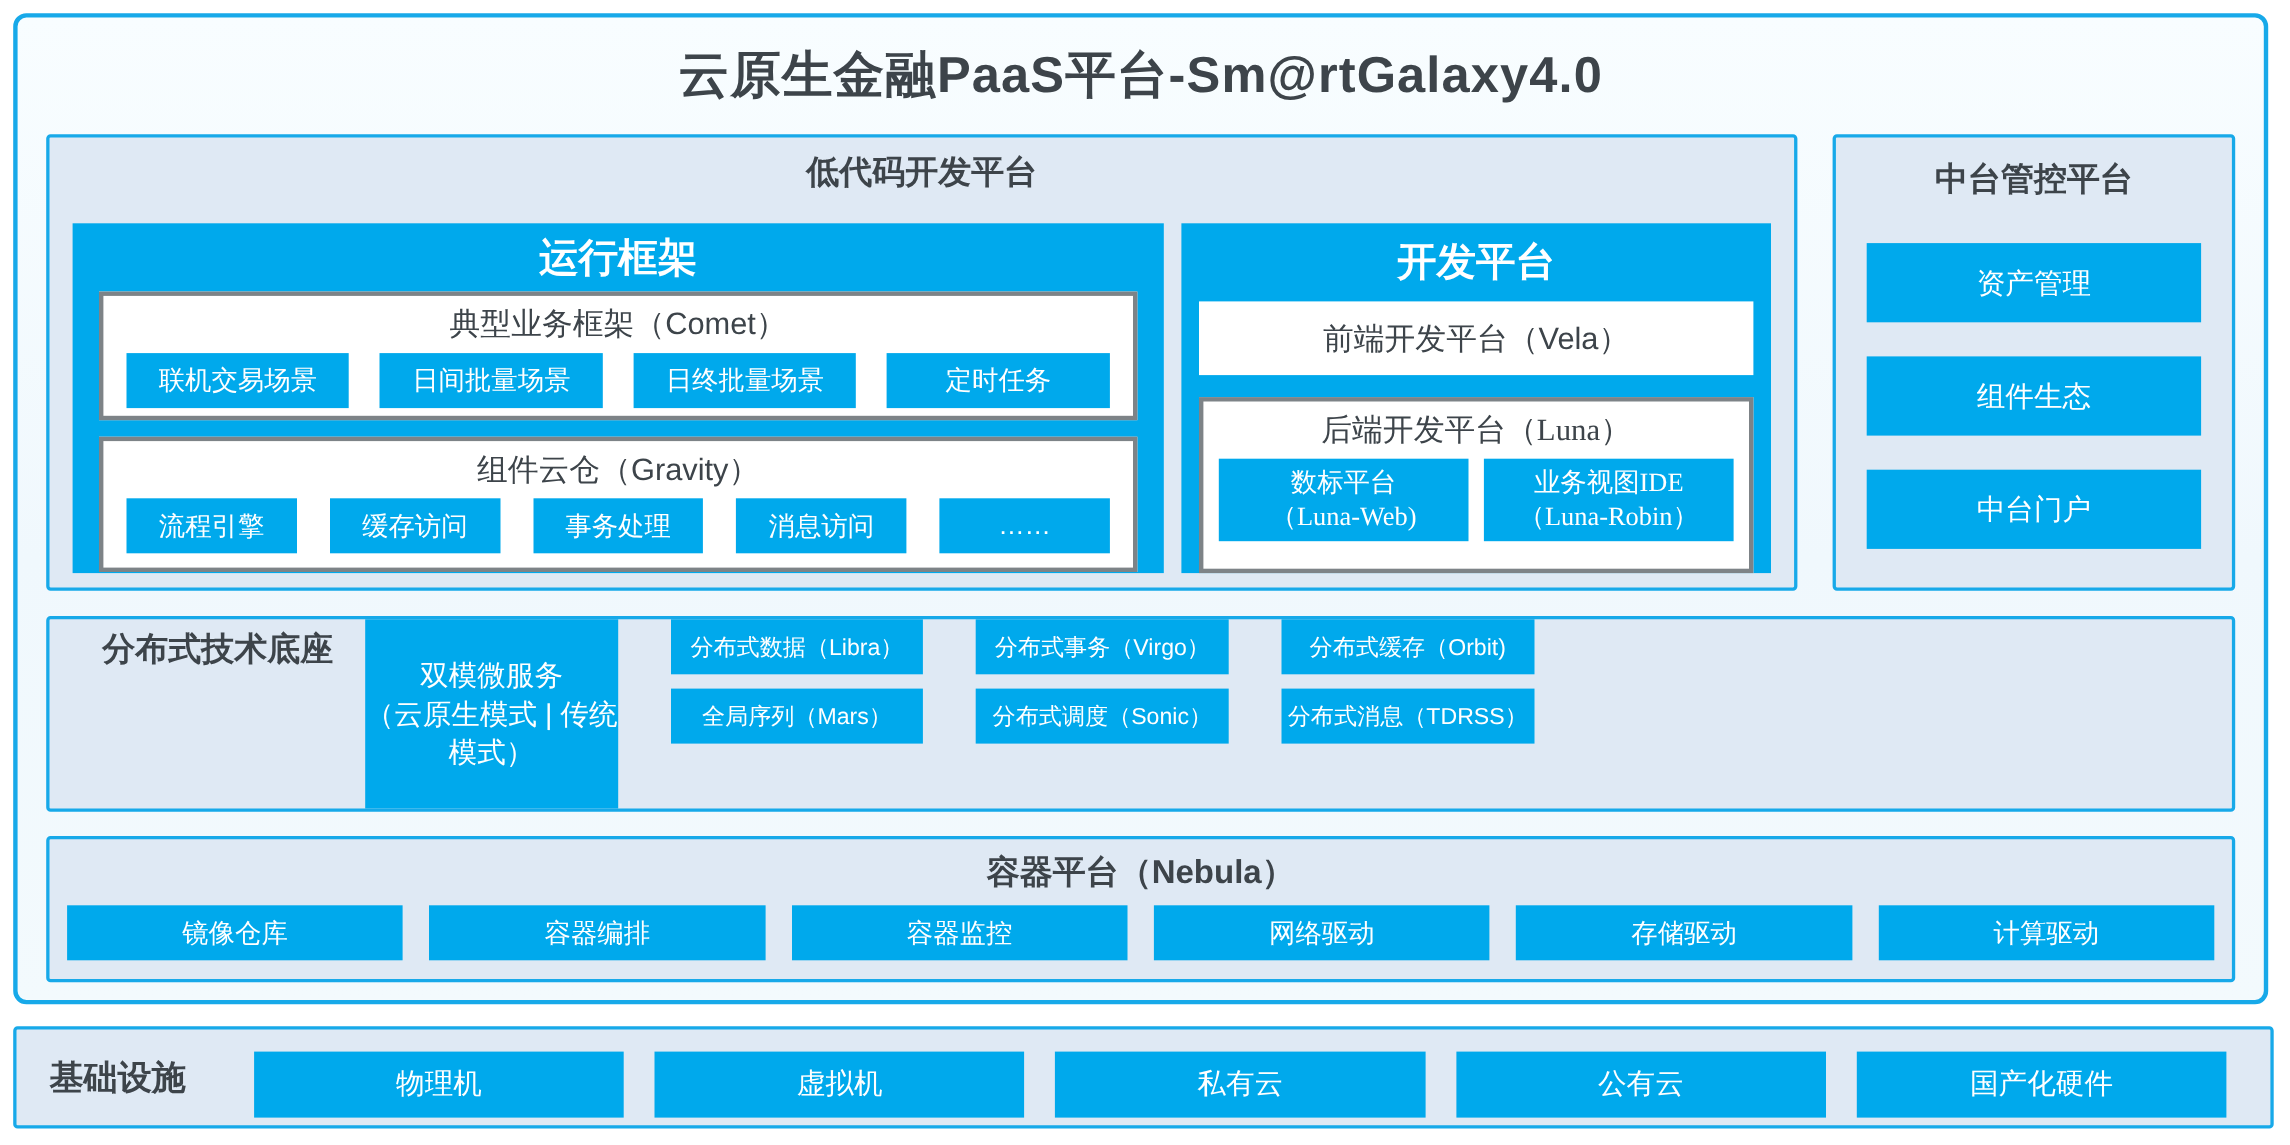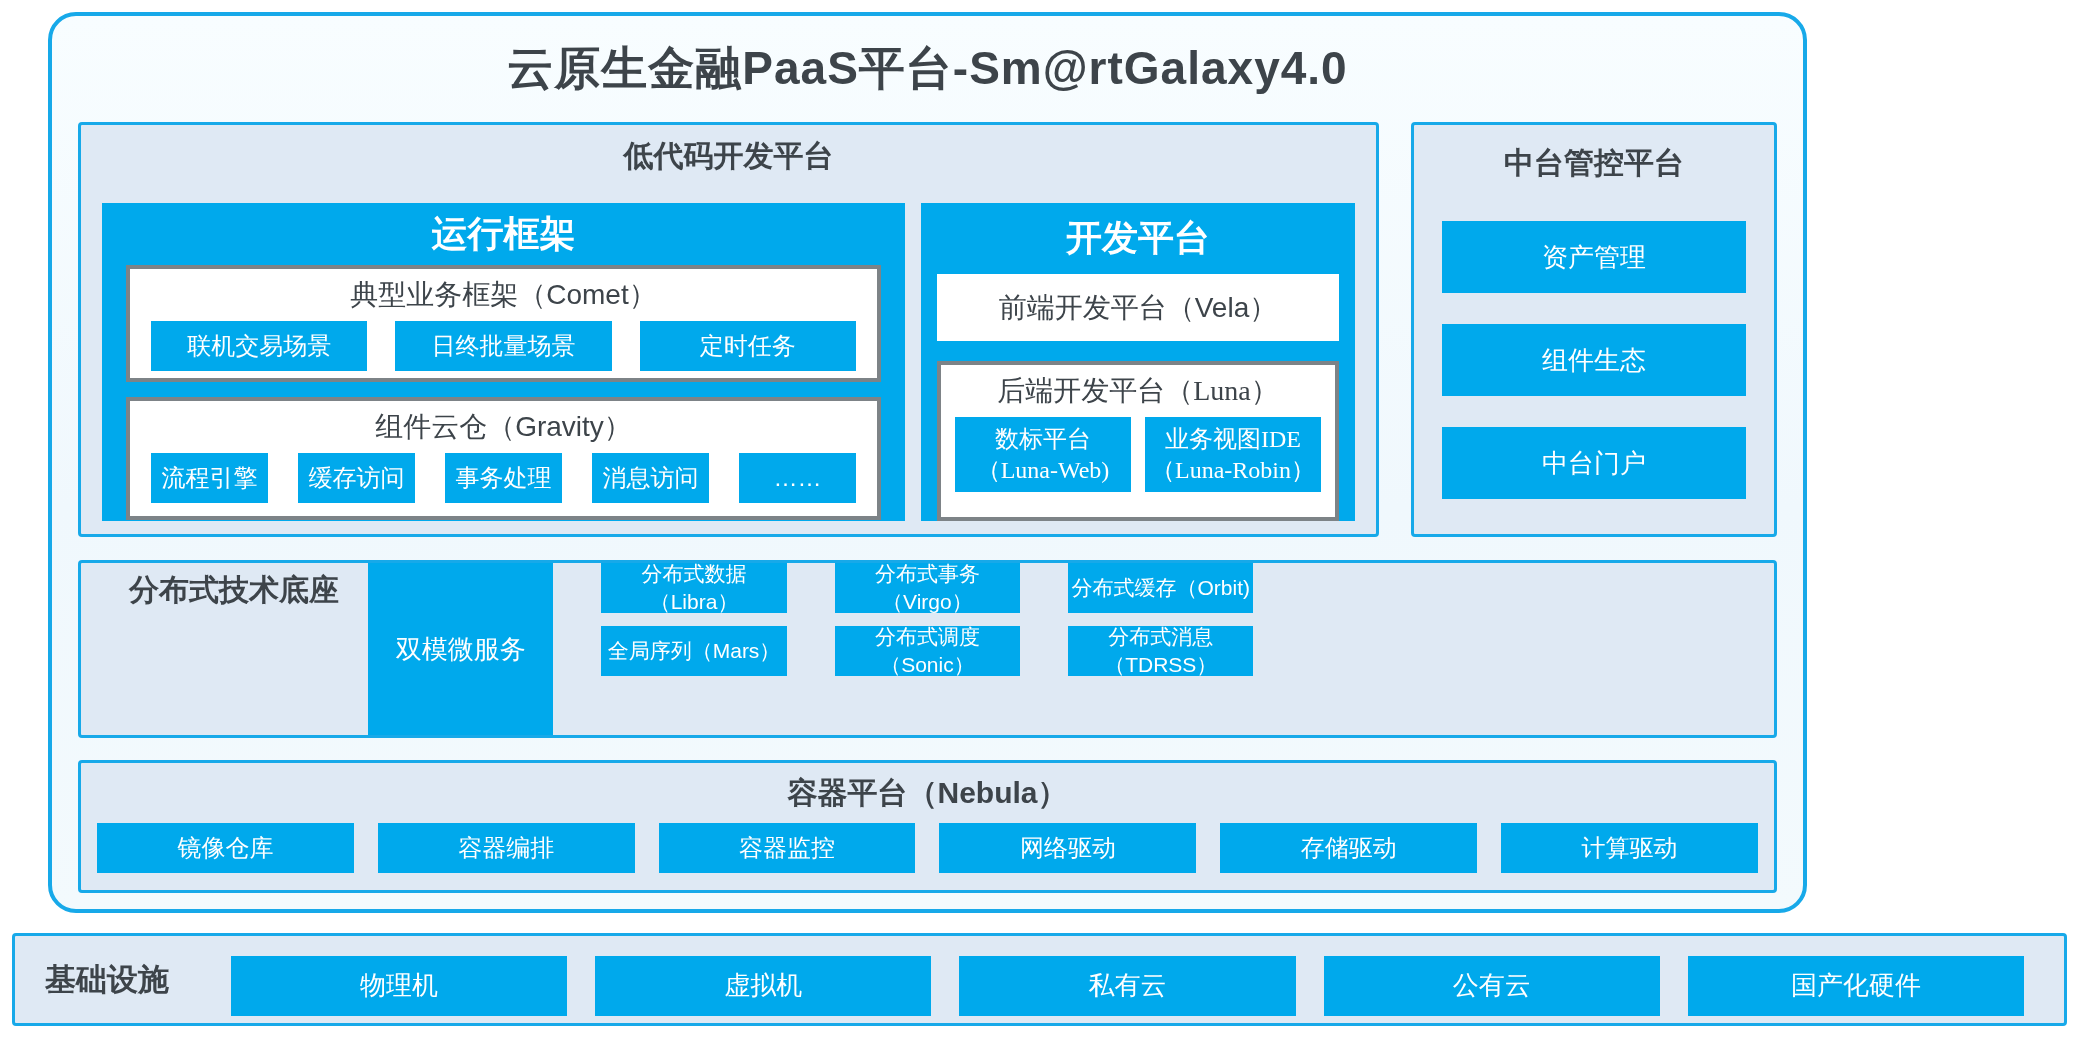--- a/index.html
+++ b/index.html
@@ -5,24 +5,23 @@
   html,body{margin:0;padding:0;}
   body{
     width:2082px;height:1041px;
     background:#ffffff;
     font-family:"Liberation Sans",sans-serif;
     position:relative;overflow:hidden;
     color:#3d444a;
   }
   .outer{
     position:absolute;left:12px;top:12px;
-    width:1759px;height:901px;box-sizing:border-box;
-    border:4px solid #17a9e9;border-radius:28px;
+    width:2050px;height:901px;box-sizing:border-box;
+    border:4px solid #17a9e9;border-radius:12px;
     background:linear-gradient(180deg,#f8fdff 0%,#f0f8fd 55%,#f3fafd 100%);
-    margin-left:36px;
   }
   .main-title{
     height:106px;display:flex;align-items:center;justify-content:center;
     font-size:46px;font-weight:bold;color:#3d444a;letter-spacing:1px;
   }
   .content{padding:0 26px;display:flex;flex-direction:column;}
   .row1{display:flex;gap:32px;height:415px;}
   .panel{
     background:#dfe9f4;border:3px solid #17a9e9;border-radius:4px;
     box-sizing:border-box;
@@ -105,20 +104,21 @@
       <div class="panel panel-lowcode">
         <div class="panel-title">低代码开发平台</div>
         <div class="lowcode-body">
 
           <div class="blueblock runtime-block">
             <div class="block-title">运行框架</div>
             <div class="whitebox comet">
               <div class="box-title">典型业务框架（Comet）</div>
               <div class="btn-row">
                 <div class="btn">联机交易场景</div>
+                <div class="btn">日间批量场景</div>
                 <div class="btn">日终批量场景</div>
                 <div class="btn">定时任务</div>
               </div>
             </div>
             <div class="whitebox gravity">
               <div class="box-title">组件云仓（Gravity）</div>
               <div class="btn-row">
                 <div class="btn">流程引擎</div>
                 <div class="btn">缓存访问</div>
                 <div class="btn">事务处理</div>
@@ -159,20 +159,21 @@
       </div>
 
     </div>
 
     <div class="panel panel-distributed">
       <div class="panel-title">分布式技术底座</div>
       <div class="dist-grid">
         <div class="dist-col">
           <div class="btn dual-btn">
             <span>双模微服务</span>
+            <span>（云原生模式 | 传统模式）</span>
           </div>
         </div>
         <div class="dist-col">
           <div class="btn dist-btn">分布式数据（Libra）</div>
           <div class="btn dist-btn">全局序列（Mars）</div>
         </div>
         <div class="dist-col">
           <div class="btn dist-btn">分布式事务（Virgo）</div>
           <div class="btn dist-btn">分布式调度（Sonic）</div>
         </div>

